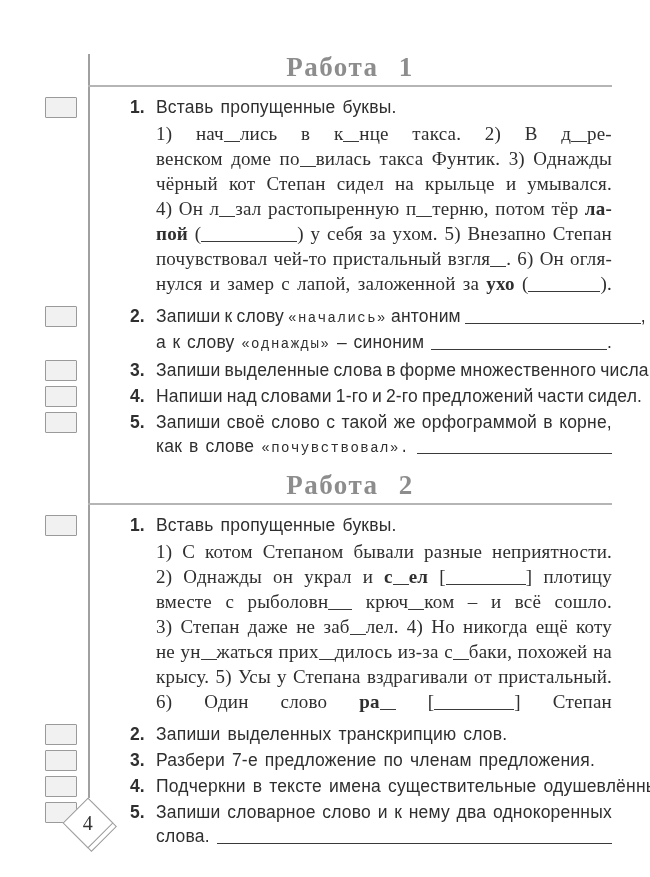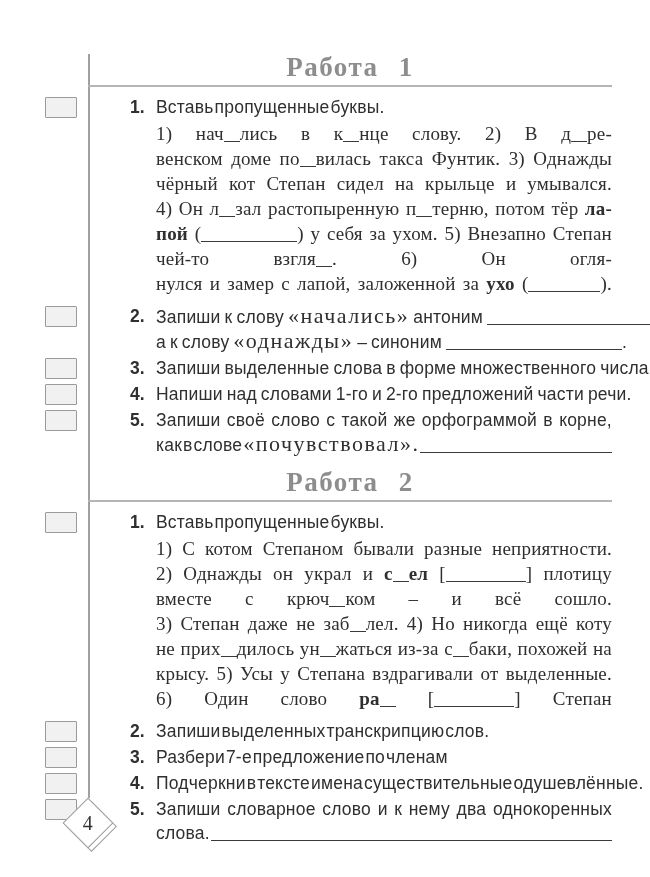--- a/index.html
+++ b/index.html
@@ -59,38 +59,38 @@
   }
   .num{
     width:26px;flex-shrink:0;
     font-weight:bold;
     font-size:17.5px;line-height:24px;
   }
   .body{flex:1;min-width:0;}
   .line{
     display:flex;
     align-items:baseline;
-    gap:1px;
+    gap:7px;
     white-space:nowrap;
   }
   .line.spread{justify-content:space-between;gap:4px;}
   .line.sans{
     font-size:17.5px;line-height:24px;
     letter-spacing:0.2px;
   }
   .line.serif{
     font-family:"Liberation Serif",serif;
     font-size:19px;line-height:25px;
     letter-spacing:0.2px;
   }
   .passage{margin:2px 0 6px 0;}
   .tok.b{font-weight:bold;text-align:center;}
   .line.sans .tok.q{
-    font-family:Liberation Serif, serif;
-    font-size:22px;
+    font-family:Liberation Mono, monospace;
+    font-size:14px;
     letter-spacing:1.5px;
   }
   .blank{
     display:inline-block;
     height:1px;
     border-bottom:1.4px solid #3a3a3a;
     transform:translateY(2px);
   }
   .fill{
     flex:1 1 auto;
@@ -144,21 +144,21 @@
               <span class="tok">Вставь</span>
               <span class="tok">пропущенные</span>
               <span class="tok">буквы.</span>
             </div>
             <div class="passage">
               <div class="line serif spread">
                 <span class="tok">1)</span>
                 <span class="tok">нач<span class="blank" style="width: 16px;"></span>лись</span>
                 <span class="tok">в</span>
                 <span class="tok">к<span class="blank" style="width: 16px;"></span>нце</span>
-                <span class="tok">слову.</span>
+                <span class="tok">такса.</span>
                 <span class="tok">2)</span>
                 <span class="tok">В</span>
                 <span class="tok">д<span class="blank" style="width: 16px;"></span>ре-</span>
               </div>
               <div class="line serif spread">
                 <span class="tok">венском</span>
                 <span class="tok">доме</span>
                 <span class="tok">по<span class="blank" style="width: 16px;"></span>вилась</span>
                 <span class="tok">такса</span>
                 <span class="tok">Фунтик.</span>
@@ -190,21 +190,23 @@
                 <span class="tok">(<span class="blank" style="width: 96px;"></span>)</span>
                 <span class="tok">у</span>
                 <span class="tok">себя</span>
                 <span class="tok">за</span>
                 <span class="tok">ухом.</span>
                 <span class="tok">5)</span>
                 <span class="tok">Внезапно</span>
                 <span class="tok">Степан</span>
               </div>
               <div class="line serif spread">
+                <span class="tok">почувствовал</span>
                 <span class="tok">чей-то</span>
+                <span class="tok">пристальный</span>
                 <span class="tok">взгля<span class="blank" style="width: 16px;"></span>.</span>
                 <span class="tok">6)</span>
                 <span class="tok">Он</span>
                 <span class="tok">огля-</span>
               </div>
               <div class="line serif spread">
                 <span class="tok">нулся</span>
                 <span class="tok">и</span>
                 <span class="tok">замер</span>
                 <span class="tok">с</span>
@@ -261,21 +263,21 @@
           <div class="body">
             <div class="line sans spread">
               <span class="tok">Напиши</span>
               <span class="tok">над</span>
               <span class="tok">словами</span>
               <span class="tok">1-го</span>
               <span class="tok">и</span>
               <span class="tok">2-го</span>
               <span class="tok">предложений</span>
               <span class="tok">части</span>
-              <span class="tok">речи.</span>
+              <span class="tok">сидел.</span>
             </div>
           </div>
         </div>
         <div class="item">
           <div class="checkbox"></div>
           <div class="num">5.</div>
           <div class="body">
             <div class="line sans spread">
               <span class="tok">Запиши</span>
               <span class="tok">своё</span>
@@ -327,56 +329,57 @@
                 <span class="tok">он</span>
                 <span class="tok">украл</span>
                 <span class="tok">и</span>
                 <span class="tok b">с<span class="blank" style="width: 16px;"></span>ел</span>
                 <span class="tok">[<span class="blank" style="width: 80px;"></span>]</span>
                 <span class="tok">плотицу</span>
               </div>
               <div class="line serif spread">
                 <span class="tok">вместе</span>
                 <span class="tok">с</span>
+                <span class="tok">рыболовн<span class="blank" style="width: 24px;"></span></span>
                 <span class="tok">крюч<span class="blank" style="width: 16px;"></span>ком</span>
                 <span class="tok">–</span>
                 <span class="tok">и</span>
                 <span class="tok">всё</span>
                 <span class="tok">сошло.</span>
               </div>
               <div class="line serif spread">
                 <span class="tok">3)</span>
                 <span class="tok">Степан</span>
                 <span class="tok">даже</span>
                 <span class="tok">не</span>
                 <span class="tok">заб<span class="blank" style="width: 16px;"></span>лел.</span>
                 <span class="tok">4)</span>
                 <span class="tok">Но</span>
                 <span class="tok">никогда</span>
                 <span class="tok">ещё</span>
                 <span class="tok">коту</span>
               </div>
               <div class="line serif spread">
                 <span class="tok">не</span>
+                <span class="tok">ун<span class="blank" style="width: 16px;"></span>жаться</span>
                 <span class="tok">прих<span class="blank" style="width: 16px;"></span>дилось</span>
-                <span class="tok">ун<span class="blank" style="width: 16px;"></span>жаться</span>
                 <span class="tok">из-за</span>
                 <span class="tok">с<span class="blank" style="width: 16px;"></span>баки,</span>
                 <span class="tok">похожей</span>
                 <span class="tok">на</span>
               </div>
               <div class="line serif spread">
                 <span class="tok">крысу.</span>
                 <span class="tok">5)</span>
                 <span class="tok">Усы</span>
                 <span class="tok">у</span>
                 <span class="tok">Степана</span>
                 <span class="tok">вздрагивали</span>
                 <span class="tok">от</span>
-                <span class="tok">выделенные.</span>
+                <span class="tok">пристальный.</span>
               </div>
               <div class="line serif spread">
                 <span class="tok">6)</span>
                 <span class="tok">Один</span>
                 <span class="tok">слово</span>
                 <span class="tok b">ра<span class="blank" style="width: 16px;"></span></span>
                 <span class="tok">[<span class="blank" style="width: 80px;"></span>]</span>
                 <span class="tok">Степан</span>
               </div>
             </div>
@@ -397,20 +400,21 @@
         <div class="item">
           <div class="checkbox"></div>
           <div class="num">3.</div>
           <div class="body">
             <div class="line sans">
               <span class="tok">Разбери</span>
               <span class="tok">7-е</span>
               <span class="tok">предложение</span>
               <span class="tok">по</span>
               <span class="tok">членам</span>
+              <span class="tok">предложения.</span>
             </div>
           </div>
         </div>
         <div class="item">
           <div class="checkbox"></div>
           <div class="num">4.</div>
           <div class="body">
             <div class="line sans">
               <span class="tok">Подчеркни</span>
               <span class="tok">в</span>

